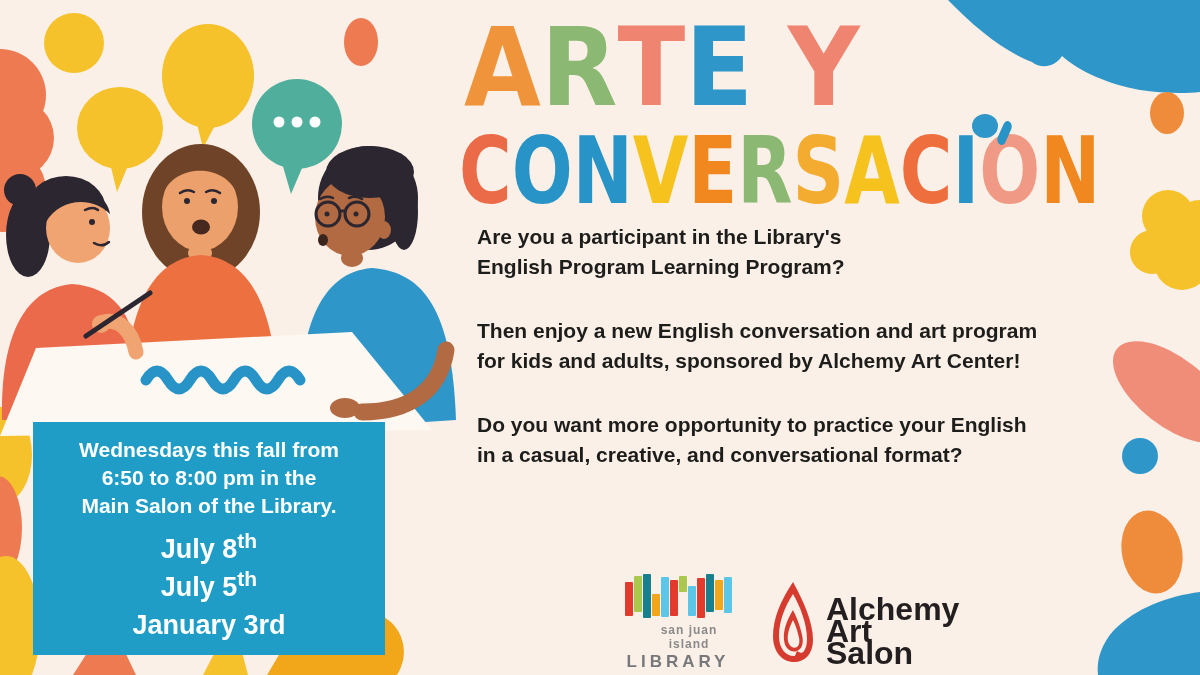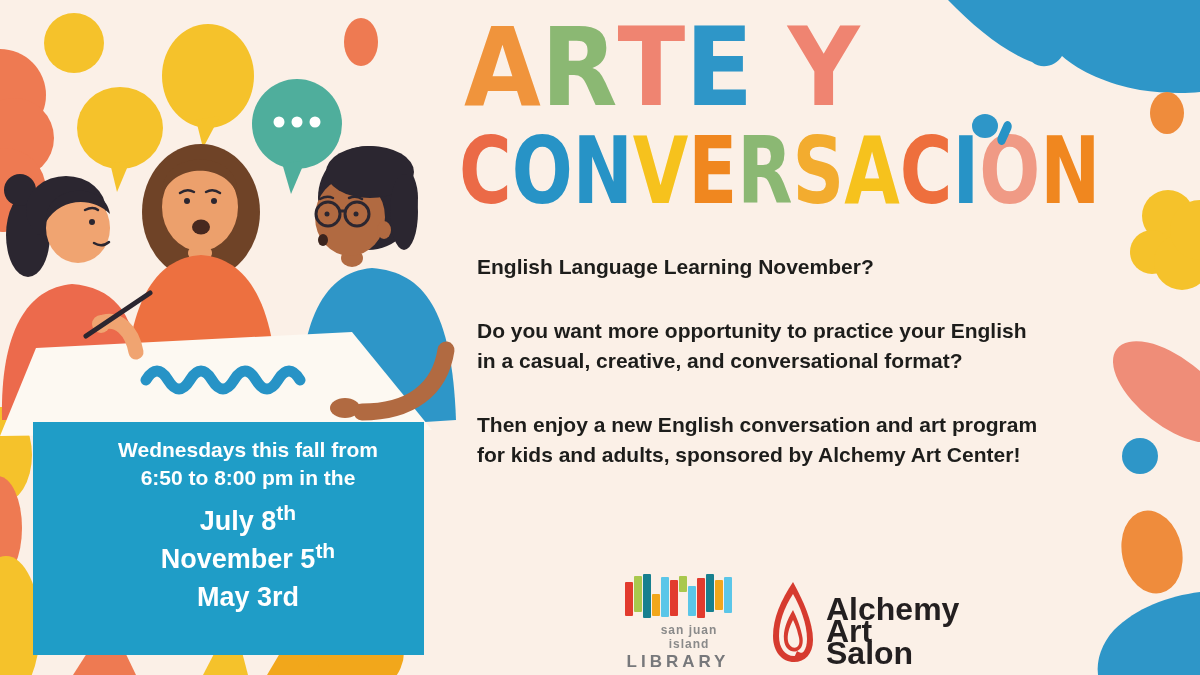--- a/index.html
+++ b/index.html
@@ -16,21 +16,21 @@
   .accent{position:absolute;left:.30em;top:-.06em;width:.12em;height:.28em;border-radius:.08em;
           transform:rotate(30deg);display:block;}
 
   
   .body-text{position:absolute;left:477px;top:222px;width:640px;
              font-size:21px;font-weight:bold;line-height:30px;color:var(--ink);}
   .body-text p{margin:0 0 34px 0;}
 
   
   .schedule-box{position:absolute;left:33px;top:422px;width:352px;height:233px;
-                background:var(--box-blue);color:#ffffff;text-align:center;font-weight:bold;padding-left:39px;}
+                background:var(--box-blue);color:#ffffff;text-align:center;font-weight:bold;}
   .schedule-intro{margin-top:14px;font-size:21px;line-height:28px;}
   .schedule-dates{margin-top:10px;font-size:27px;line-height:38px;}
   .schedule-dates sup{font-size:21px;vertical-align:super;line-height:0;}
 
   
   .library-logo{position:absolute;left:622px;top:574px;width:112px;text-align:center;}
   .bars{display:flex;align-items:flex-start;justify-content:center;gap:1px;height:46px;}
   .bar{width:8px;border-radius:1px;}
   .library-sub{margin-top:3px;font-size:12px;letter-spacing:1px;color:#8a8a8a;font-weight:bold;margin-left:22px;}
   .library-main{font-size:17px;letter-spacing:4px;color:#77787b;font-weight:bold;margin-top:1px;}
@@ -150,42 +150,43 @@
       <circle cx="101" cy="324" r="9" fill="var(--skin-light)"></circle>
       <line x1="86" y1="336" x2="150" y2="293" stroke="var(--hair-dark)" stroke-width="5" stroke-linecap="round"></line>
     </g>
   </svg>
 
   <div class="title-line" id="title-line1"><span class="tl" style="color: rgb(240, 148, 60);">A</span><span class="tl" style="color: rgb(139, 184, 115);">R</span><span class="tl" style="color: rgb(239, 132, 113);">T</span><span class="tl" style="color: rgb(46, 150, 200);">E</span><span class="tl" style="color: rgb(0, 0, 0);"> </span><span class="tl" style="color: rgb(239, 132, 113);">Y</span></div>
   <div class="title-line" id="title-line2"><span class="tl" style="color: rgb(235, 106, 71);">C</span><span class="tl" style="color: rgb(39, 147, 198);">O</span><span class="tl" style="color: rgb(39, 147, 198);">N</span><span class="tl" style="color: rgb(246, 194, 29);">V</span><span class="tl" style="color: rgb(240, 135, 31);">E</span><span class="tl" style="color: rgb(139, 184, 115);">R</span><span class="tl" style="color: rgb(243, 172, 47);">S</span><span class="tl" style="color: rgb(246, 194, 29);">A</span><span class="tl" style="color: rgb(238, 111, 61);">C</span><span class="tl" style="color: rgb(39, 147, 198);">I</span><span class="tl" style="color: rgb(240, 154, 133);">O<i class="accent" style="background: rgb(39, 147, 198);"></i></span><span class="tl" style="color: rgb(240, 135, 31);">N</span></div>
 
   <div class="body-text">
     <p>
-      <br>
-      <span>English Language Learning November?</span>
+      <span>Are you a participant in the Library's</span><br>
+      <span>English Program Learning Program?</span>
+    </p>
+    <p>
+      <span>Then enjoy a new English conversation and art program</span><br>
+      <span>for kids and adults, sponsored by Alchemy Art Center!</span>
     </p>
     <p>
       <span>Do you want more opportunity to practice your English</span><br>
       <span>in a casual, creative, and conversational format?</span>
     </p>
-    <p>
-      <span>Then enjoy a new English conversation and art program</span><br>
-      <span>for kids and adults, sponsored by Alchemy Art Center!</span>
-    </p>
   </div>
 
   <div class="schedule-box">
     <div class="schedule-intro">
       <div>Wednesdays this fall from</div>
       <div>6:50 to 8:00 pm in the</div>
+      <div>Main Salon of the Library.</div>
     </div>
     <div class="schedule-dates">
       <div><span>July 8</span><sup>th</sup></div>
-      <div><span>November 5</span><sup>th</sup></div>
-      <div><span>May 3rd</span><sup></sup></div>
+      <div><span>July 5</span><sup>th</sup></div>
+      <div><span>January 3rd</span><sup></sup></div>
     </div>
   </div>
 
   <div class="library-logo">
     <div class="bars" id="library-bars">
         <div class="bar" style="background: rgb(226, 59, 46); height: 34px; margin-top: 8px;"></div>
         <div class="bar" style="background: rgb(169, 200, 77); height: 36px; margin-top: 2px;"></div>
         <div class="bar" style="background: rgb(23, 128, 143); height: 44px; margin-top: 0px;"></div>
         <div class="bar" style="background: rgb(242, 167, 27); height: 22px; margin-top: 20px;"></div>
         <div class="bar" style="background: rgb(91, 198, 232); height: 40px; margin-top: 3px;"></div>

